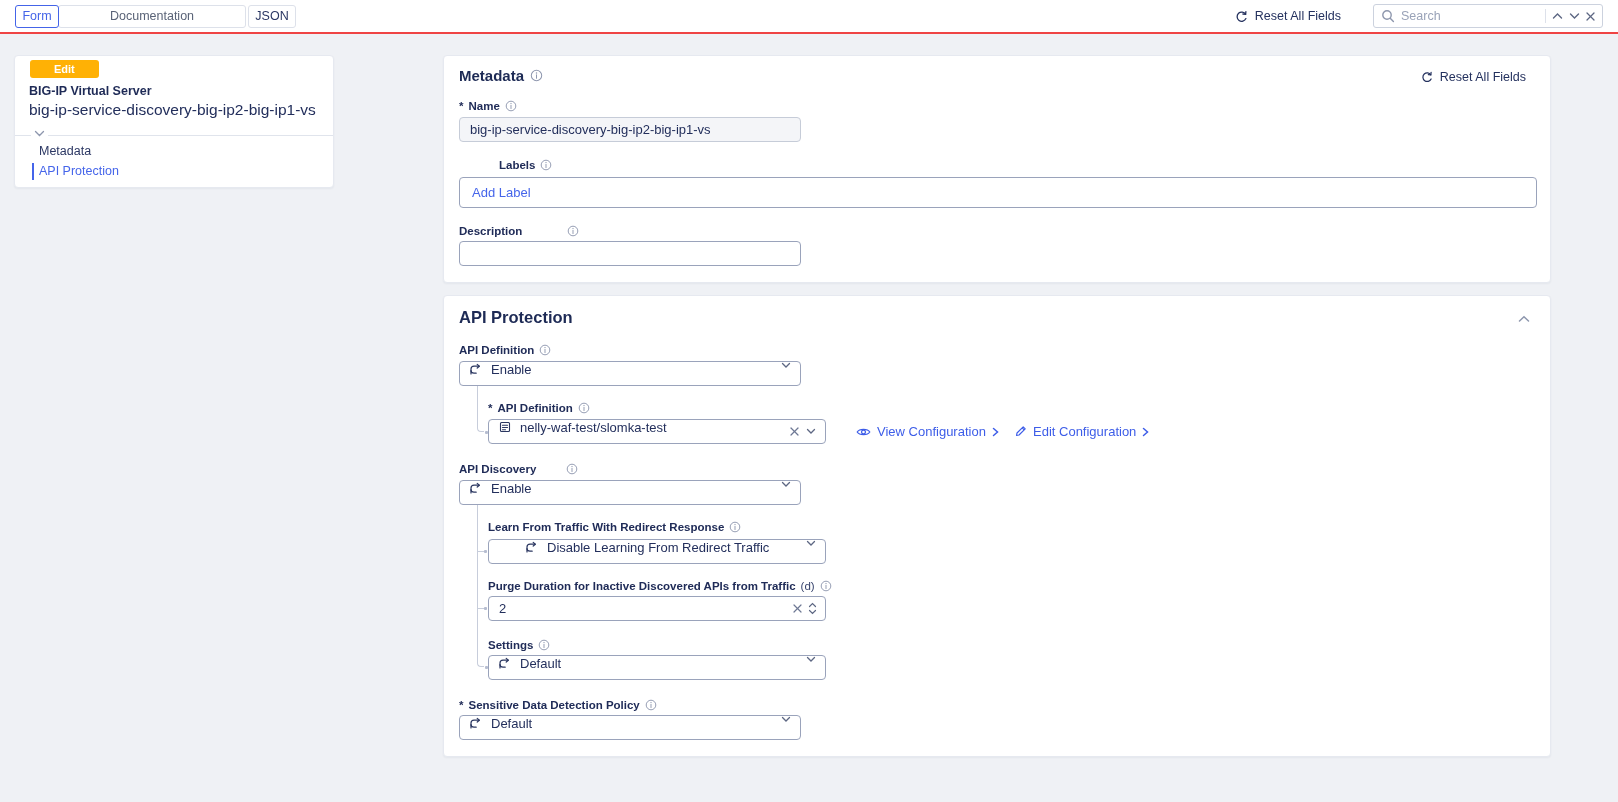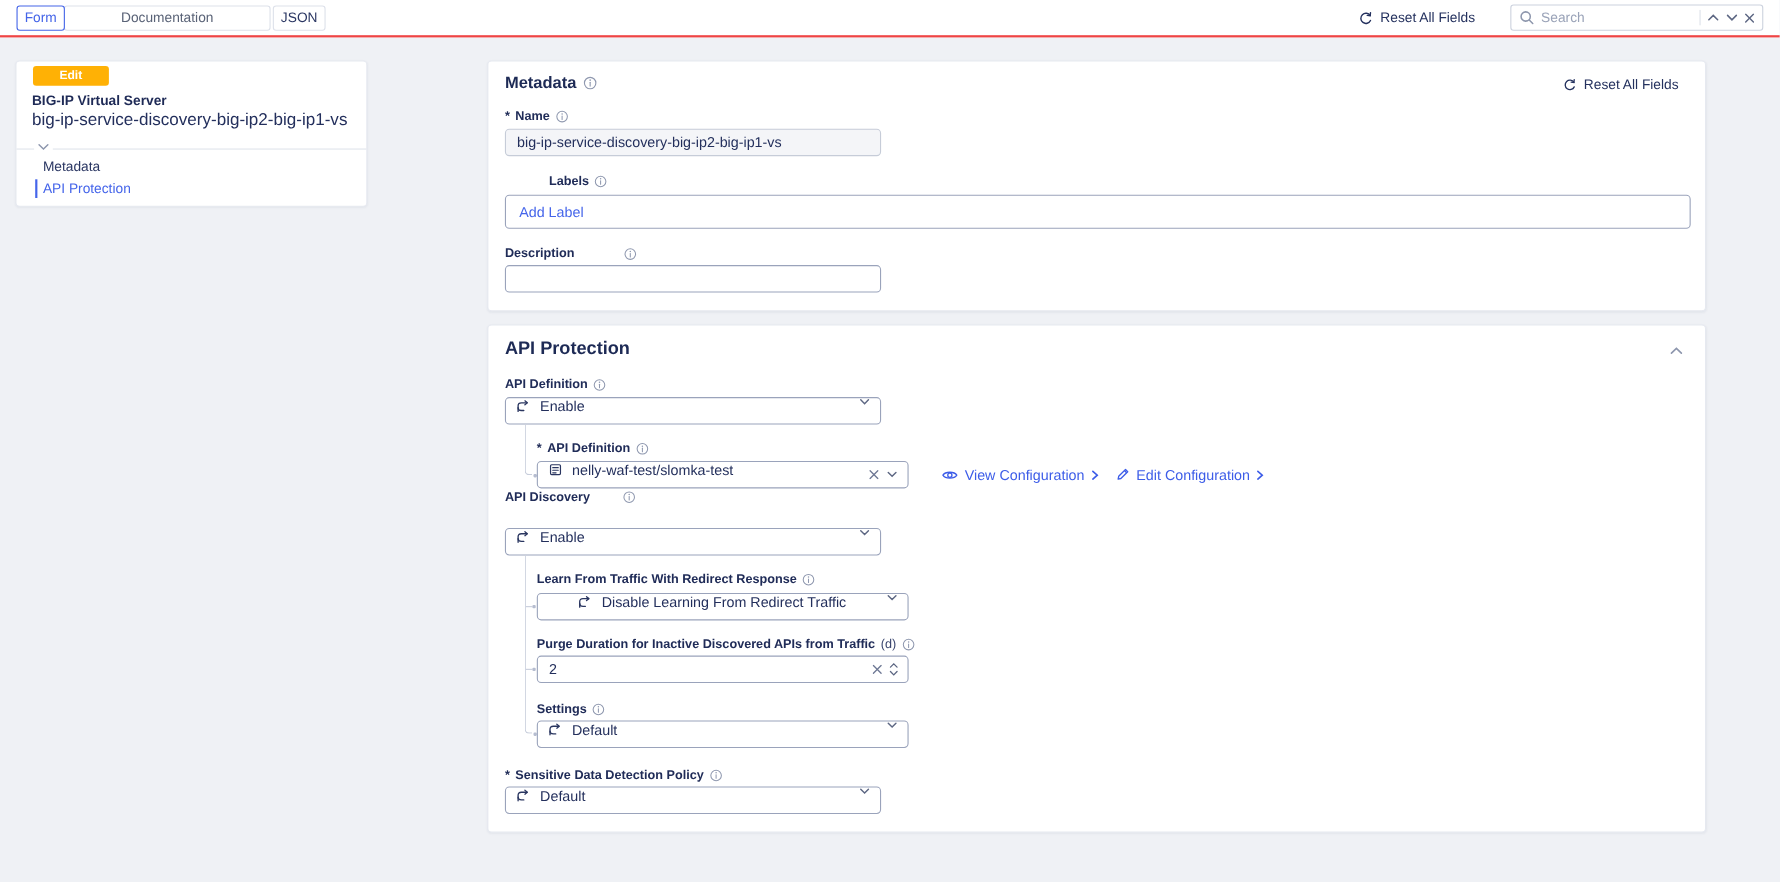--- a/index.html
+++ b/index.html
@@ -305,21 +305,21 @@
         </svg>
       </span>
       <span>Edit Configuration</span>
       <span>
         <svg width="7" height="10" viewBox="0 0 7 10" fill="none" stroke="#3d5de8" stroke-width="1.5" stroke-linecap="round">
             <polyline points="1.5,1.5 5.5,5 1.5,8.5"></polyline>
           </svg>
       </span>
     </div>
 
-    <div class="lbl" style="left:15px; top:150px;gap:30px;">
+    <div class="lbl" style="left:15px; top:167px;gap:30px;">
       <span>API Discovery</span>
       <span>
         <svg width="12" height="12" viewBox="0 0 14 14" fill="none" stroke="#8f98af" stroke-width="1.1">
             <circle cx="7" cy="7" r="5.6"></circle>
             <line x1="7" y1="6.3" x2="7" y2="10" stroke-linecap="round"></line>
             <circle cx="7" cy="4.2" r="0.8" fill="#8f98af" stroke="none"></circle>
           </svg>
       </span>
     </div>
     <div class="sel" style="left:15px; top:184px; width:342px;">

